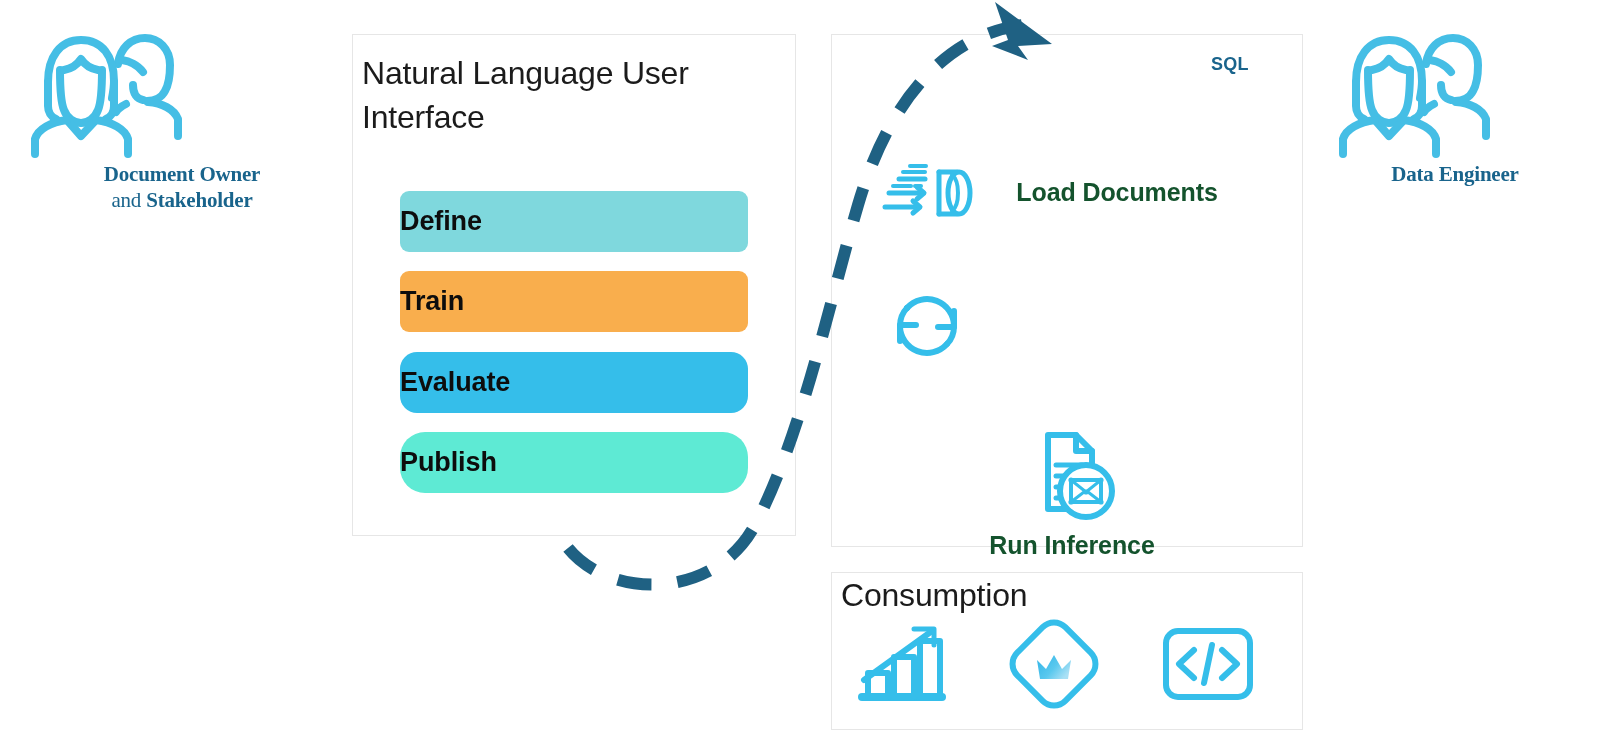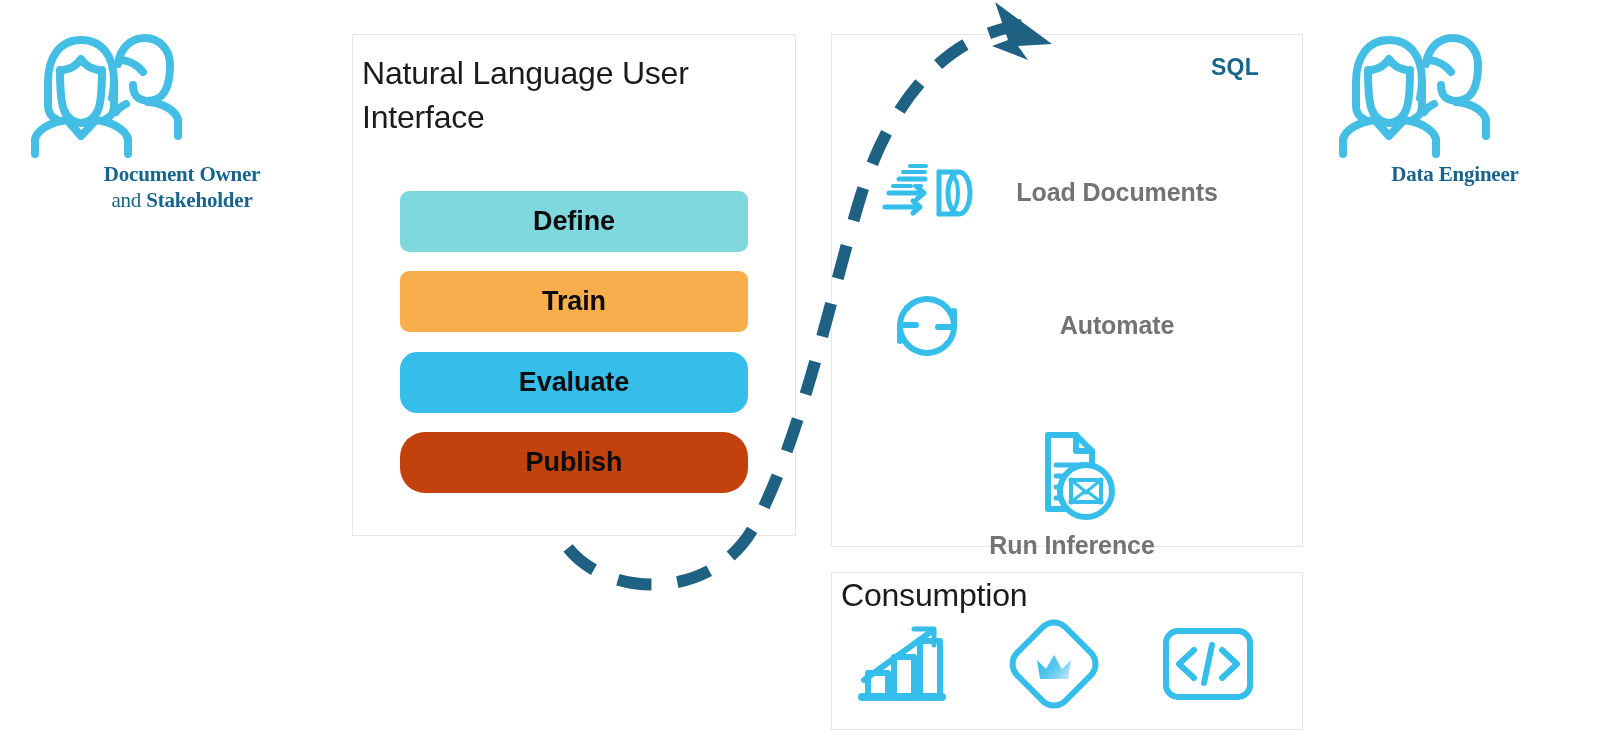--- a/index.html
+++ b/index.html
@@ -25,33 +25,33 @@
     box-sizing:border-box;
   }
   .panel-title{
     position:absolute;color:#1b1b1b;font-size:32px;line-height:1.36;
     font-weight:400;letter-spacing:-0.2px;
   }
 
   
   .stage-btn{
     position:absolute;border-radius:9px;display:flex;align-items:center;
-    justify-content:center;color:#0d0d0d;font-size:27px;font-weight:700;
+    color:#0d0d0d;font-size:27px;font-weight:700;
     letter-spacing:-0.1px;box-sizing:border-box;
   }
 
   
   .sql-tag{
-    position:absolute;color:#19648C;font-size:23px;font-weight:700;
+    position:absolute;color:#19648C;font-size:18px;font-weight:700;
     letter-spacing:.2px;
   }
   .sql-row{position:absolute;display:flex;align-items:center;}
   .sql-row .ico{width:110px;flex:0 0 110px;display:flex;align-items:center;justify-content:center;}
   .sql-row .lbl{
-    color:#737373;font-size:25px;font-weight:700;line-height:1.25;
+    color:#14532d;font-size:25px;font-weight:700;line-height:1.25;
     text-align:center;width:270px;letter-spacing:-0.1px;
   }
 
   
   .consume-icons{position:absolute;display:flex;align-items:center;gap:62px;}
 
   svg{display:block;overflow:visible;}
 </style>
 </head>
 <body>
@@ -111,21 +111,21 @@
 
 <div class="stage-btn" style="left:400px;top:191px;width:348px;height:61px;background:#7FD8DD;">
   <span>Define</span>
 </div>
 <div class="stage-btn" style="left:400px;top:271px;width:348px;height:61px;background:#F9AE4D;">
   <span>Train</span>
 </div>
 <div class="stage-btn" style="left:400px;top:352px;width:348px;height:61px;background:#35BEEA;border-radius:17px;">
   <span>Evaluate</span>
 </div>
-<div class="stage-btn" style="left:400px;top:432px;width:348px;height:61px;background:#c2410c;border-radius:25px;">
+<div class="stage-btn" style="left:400px;top:432px;width:348px;height:61px;background:#5eead4;border-radius:25px;">
   <span>Publish</span>
 </div>
 
 <div class="panel" style="left:831px;top:34px;width:472px;height:513px;">
 </div>
 <div class="sql-tag" style="left:1211px;top:54px;">SQL</div>
 
 <div class="sql-row" style="left:872px;top:155px;width:400px;height:75px;">
   <span class="ico">
     <svg width="100" height="62" viewBox="0 0 100 62" fill="none" stroke="#35BEEA" stroke-width="5" stroke-linecap="round" stroke-linejoin="round">
@@ -155,21 +155,20 @@
     <svg width="86" height="86" viewBox="0 0 86 86" fill="none" stroke="#35BEEA" stroke-width="6" stroke-linecap="round" stroke-linejoin="round">
       <path d="M70 43a27 27 0 0 0-47-18"></path>
       <path d="M23 25v-0"></path>
       <path d="M16 43a27 27 0 0 0 47 18"></path>
       <path d="M70 28v16H54"></path>
       <path d="M16 58V42h16"></path>
       <path d="M70 43c0 7-2 13-7 18"></path>
       <path d="M16 43c0-7 2-13 7-18"></path>
     </svg>
   </span>
-  <span class="lbl">Automate</span>
 </div>
 
 <div class="sql-row" style="left:872px;top:420px;width:400px;height:80px;flex-direction:column;">
   <span class="ico">
     <svg width="96" height="88" viewBox="0 0 96 88" fill="none" stroke="#35BEEA" stroke-width="6" stroke-linecap="round" stroke-linejoin="round">
 
       <path d="M24 4h28l16 16v58H24z"></path>
       <path d="M52 4v16h16"></path>
       <path d="M32 34h26" stroke-width="5"></path>
       <path d="M32 45h26" stroke-width="5"></path>

